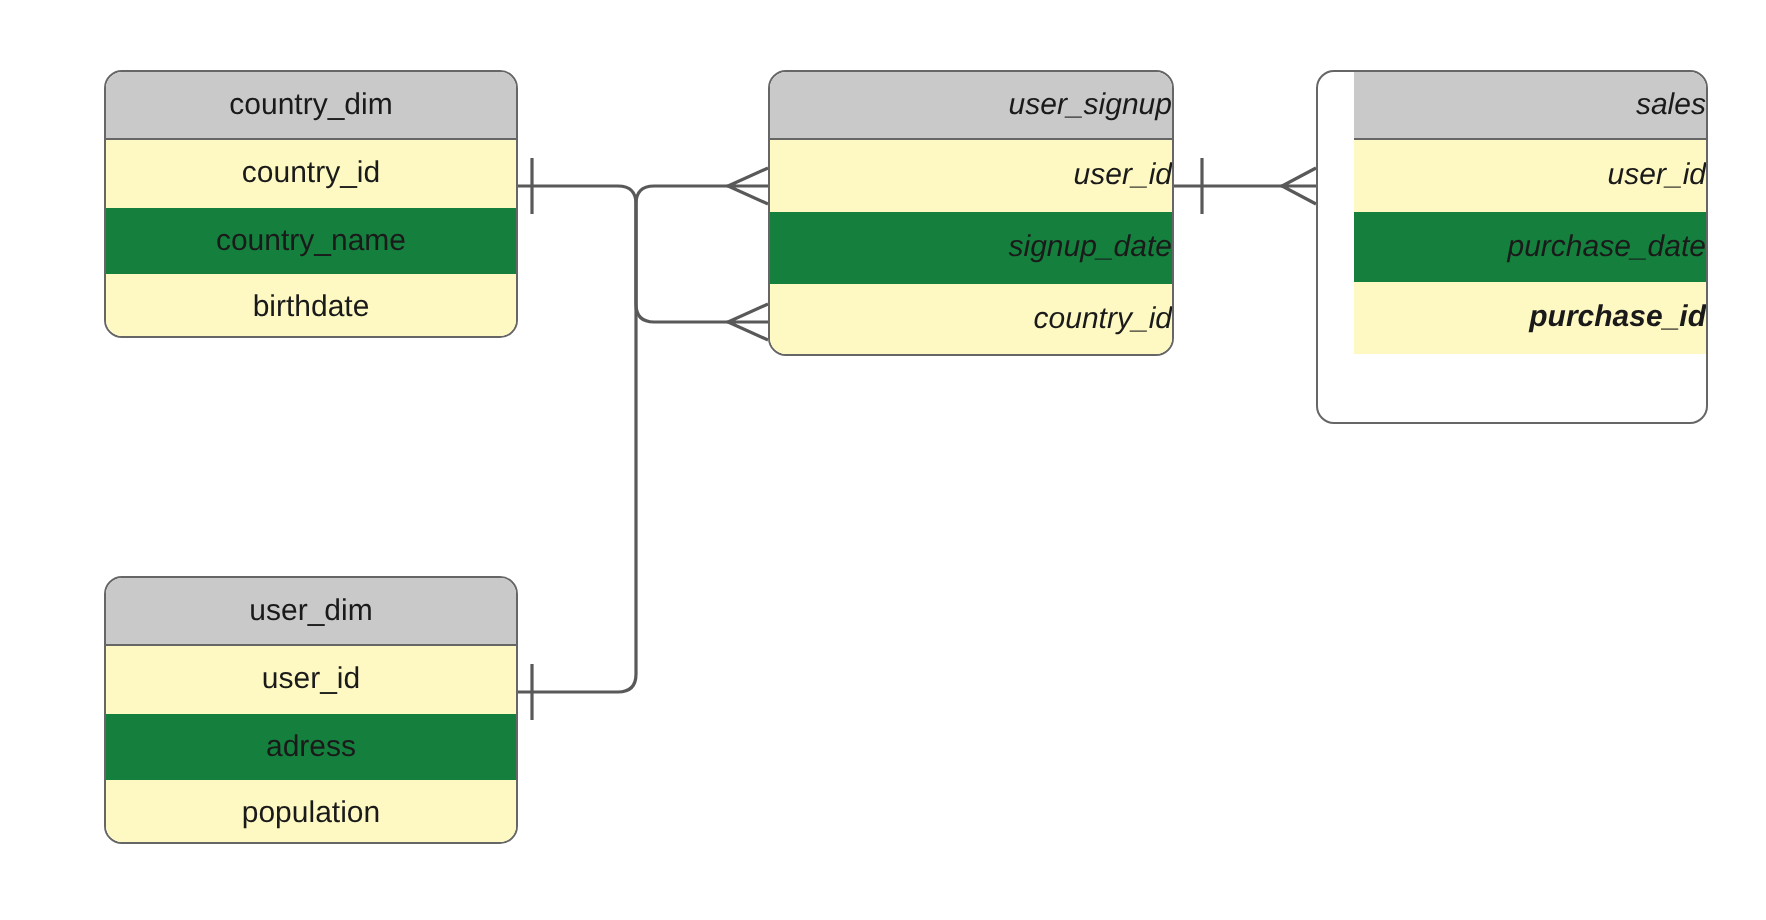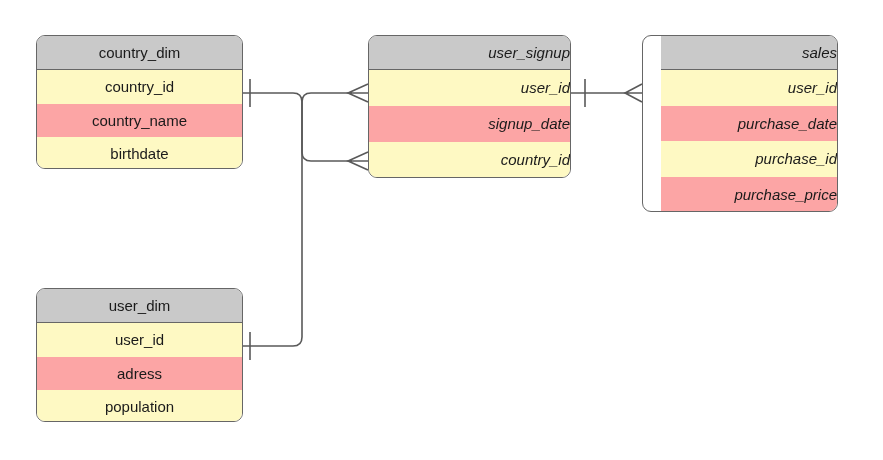--- a/index.html
+++ b/index.html
@@ -3,21 +3,21 @@
 <meta charset="utf-8">
 <style>
   html,body{margin:0;padding:0;}
   body{
     width:883px;height:460px;
     background:#ffffff;
     font-family:"Liberation Sans", sans-serif;
     overflow:hidden;
     position:relative;
   }
-  #canvas{position:absolute;left:0;top:0;width:707px;height:460px;border-radius:14px;}
+  #canvas{position:absolute;left:16px;top:0;width:707px;height:460px;border-radius:14px;}
 
   svg.links{position:absolute;left:0;top:0;width:883px;height:460px;pointer-events:none;}
 
   .entity{
     position:absolute;
     box-sizing:border-box;
     border:1.2px solid #666666;
     border-radius:9px;
     background:#ffffff;
     overflow:hidden;
@@ -35,21 +35,21 @@
   }
   .entity .attr{
     box-sizing:border-box;
     height:33.5px;
     line-height:33.5px;
     color:#1a1a1a;
     font-size:15px;
     white-space:nowrap;
     overflow:hidden;
   }
-  .entity .attr.alt{background:#fca5a5;}
+  .entity .attr.alt{background:#15803d;}
   .entity .attr.plain{background:#fef9c3;}
 
   
   .style-center .hdr,
   .style-center .attr{ text-align:center; padding:0 8px; }
 
   
   .style-left .hdr,
   .style-left .attr{ text-align:right; padding:0 0 0 16px; font-style:italic; }
   .style-left .hdr{ padding-left:18px; }
@@ -101,22 +101,21 @@
     <div class="hdr">user_signup</div>
     <div class="attr plain" style="height:36px;line-height:36px;">user_id</div>
     <div class="attr alt" style="height:36px;line-height:36px;">signup_date</div>
     <div class="attr plain" style="height:36px;line-height:36px;">country_id</div>
   </div>
 
   <div class="entity style-left" style="left:642px;top:35px;width:196px;height:177px;padding-left:18px;">
     <div class="hdr">sales</div>
     <div class="attr plain" style="height:35.5px;line-height:35.5px;">user_id</div>
     <div class="attr alt" style="height:35.5px;line-height:35.5px;">purchase_date</div>
-    <div class="attr plain" style="height:35.5px;line-height:35.5px;">purchase_id</div>
-    <div class="attr alt" style="height:35.5px;line-height:35.5px;">purchase_price</div>
+    <div class="attr plain" style="height:35.5px;line-height:35.5px;font-weight:bold;">purchase_id</div>
   </div>
 
   <div class="entity style-center" style="left:36px;top:288px;width:207px;height:134px;">
     <div class="hdr">user_dim</div>
     <div class="attr plain">user_id</div>
     <div class="attr alt">adress</div>
     <div class="attr plain">population</div>
   </div>
 
 </div>

